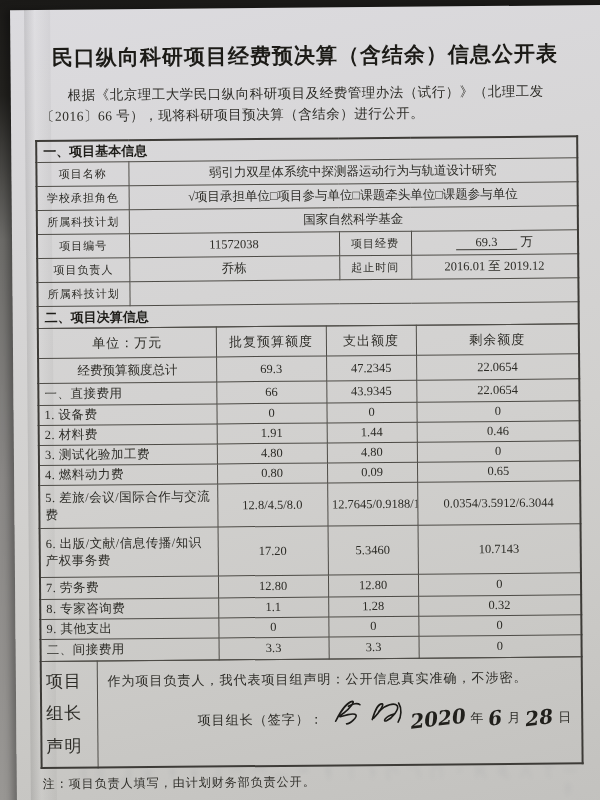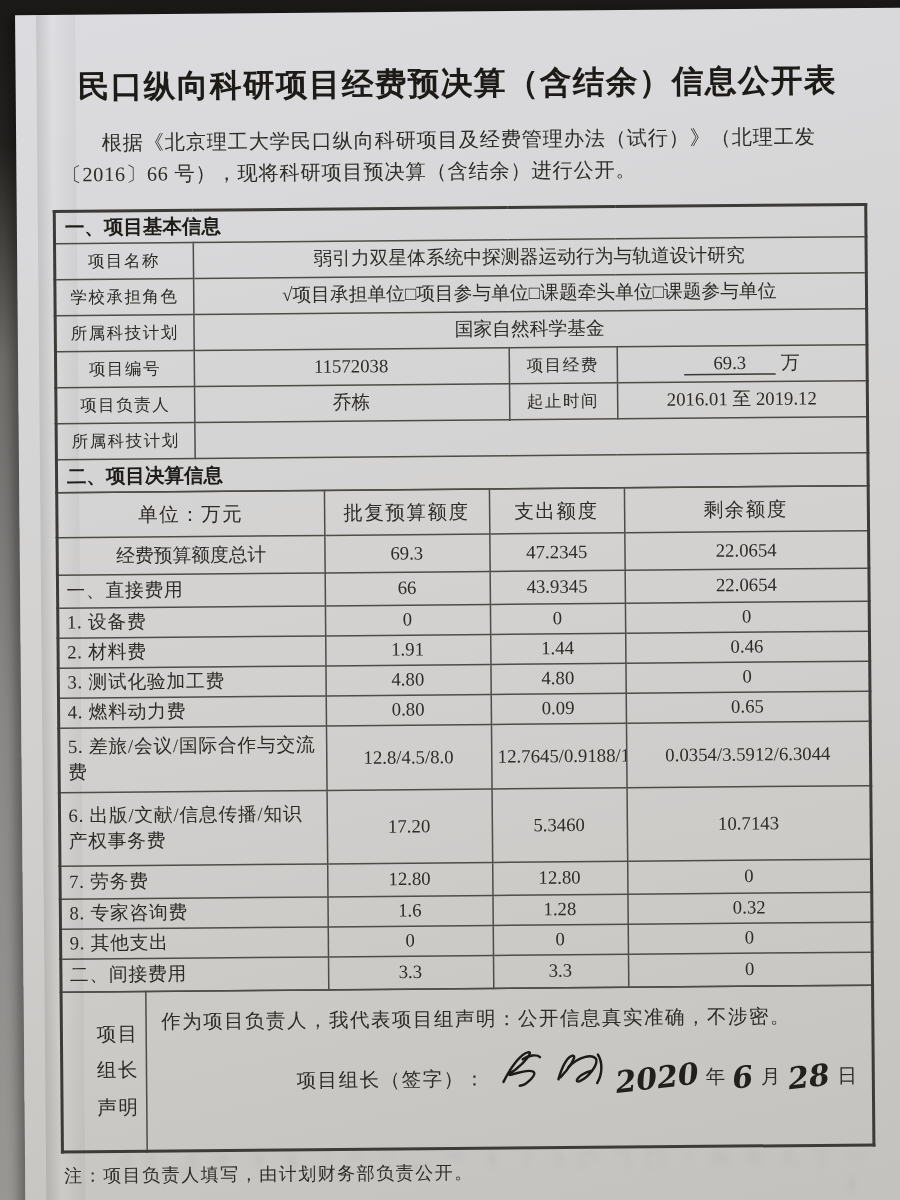--- a/index.html
+++ b/index.html
@@ -54,21 +54,21 @@
   .budget thead td { height:30px; font-size:13px; letter-spacing:1px; }
   .budget td.lbl { text-align:left; padding-left:5px; letter-spacing:0.5px; }
   .budget td.ctr { text-align:center; }
   .budget tr.h26 td { height:25px; }
   .budget tr.h23 td { height:22px; }
   .budget tr.h21 td { height:20px; }
   .budget tr.h44 td { height:43px; }
   .budget tr.h50 td { height:49px; }
   .decl td { height:106px; }
   .decl .vlabel {
-    font-size:13px; line-height:1.9; letter-spacing:1px; text-align:right;margin-left:48px;
+    font-size:17px; line-height:1.9; letter-spacing:1px; text-align:left;margin-left:48px;
   }
   .decl .body-cell { text-align:left; vertical-align:top; padding:10px 8px 4px 10px; }
   .decl .statement { font-size:13px; letter-spacing:1px; line-height:1.5; }
   .sign-row {
     display:flex; align-items:center; margin-top:14px; padding-left:90px;
   }
   .sign-label { font-size:13px; letter-spacing:1px; white-space:nowrap; }
   .sig-svg { margin:-14px 0 0 6px; }
   .date-block {
     margin-left:auto; display:flex; align-items:center; gap:5px;
@@ -206,21 +206,21 @@
             <td class="num">10.7143</td>
           </tr>
           <tr class="h23">
             <td class="lbl">7. 劳务费</td>
             <td class="num">12.80</td>
             <td class="num">12.80</td>
             <td class="num">0</td>
           </tr>
           <tr class="h21">
             <td class="lbl">8. 专家咨询费</td>
-            <td class="num">1.6</td>
+            <td class="num">1.1</td>
             <td class="num">1.28</td>
             <td class="num">0.32</td>
           </tr>
           <tr class="h21">
             <td class="lbl">9. 其他支出</td>
             <td class="num">0</td>
             <td class="num">0</td>
             <td class="num">0</td>
           </tr>
           <tr class="h23">

